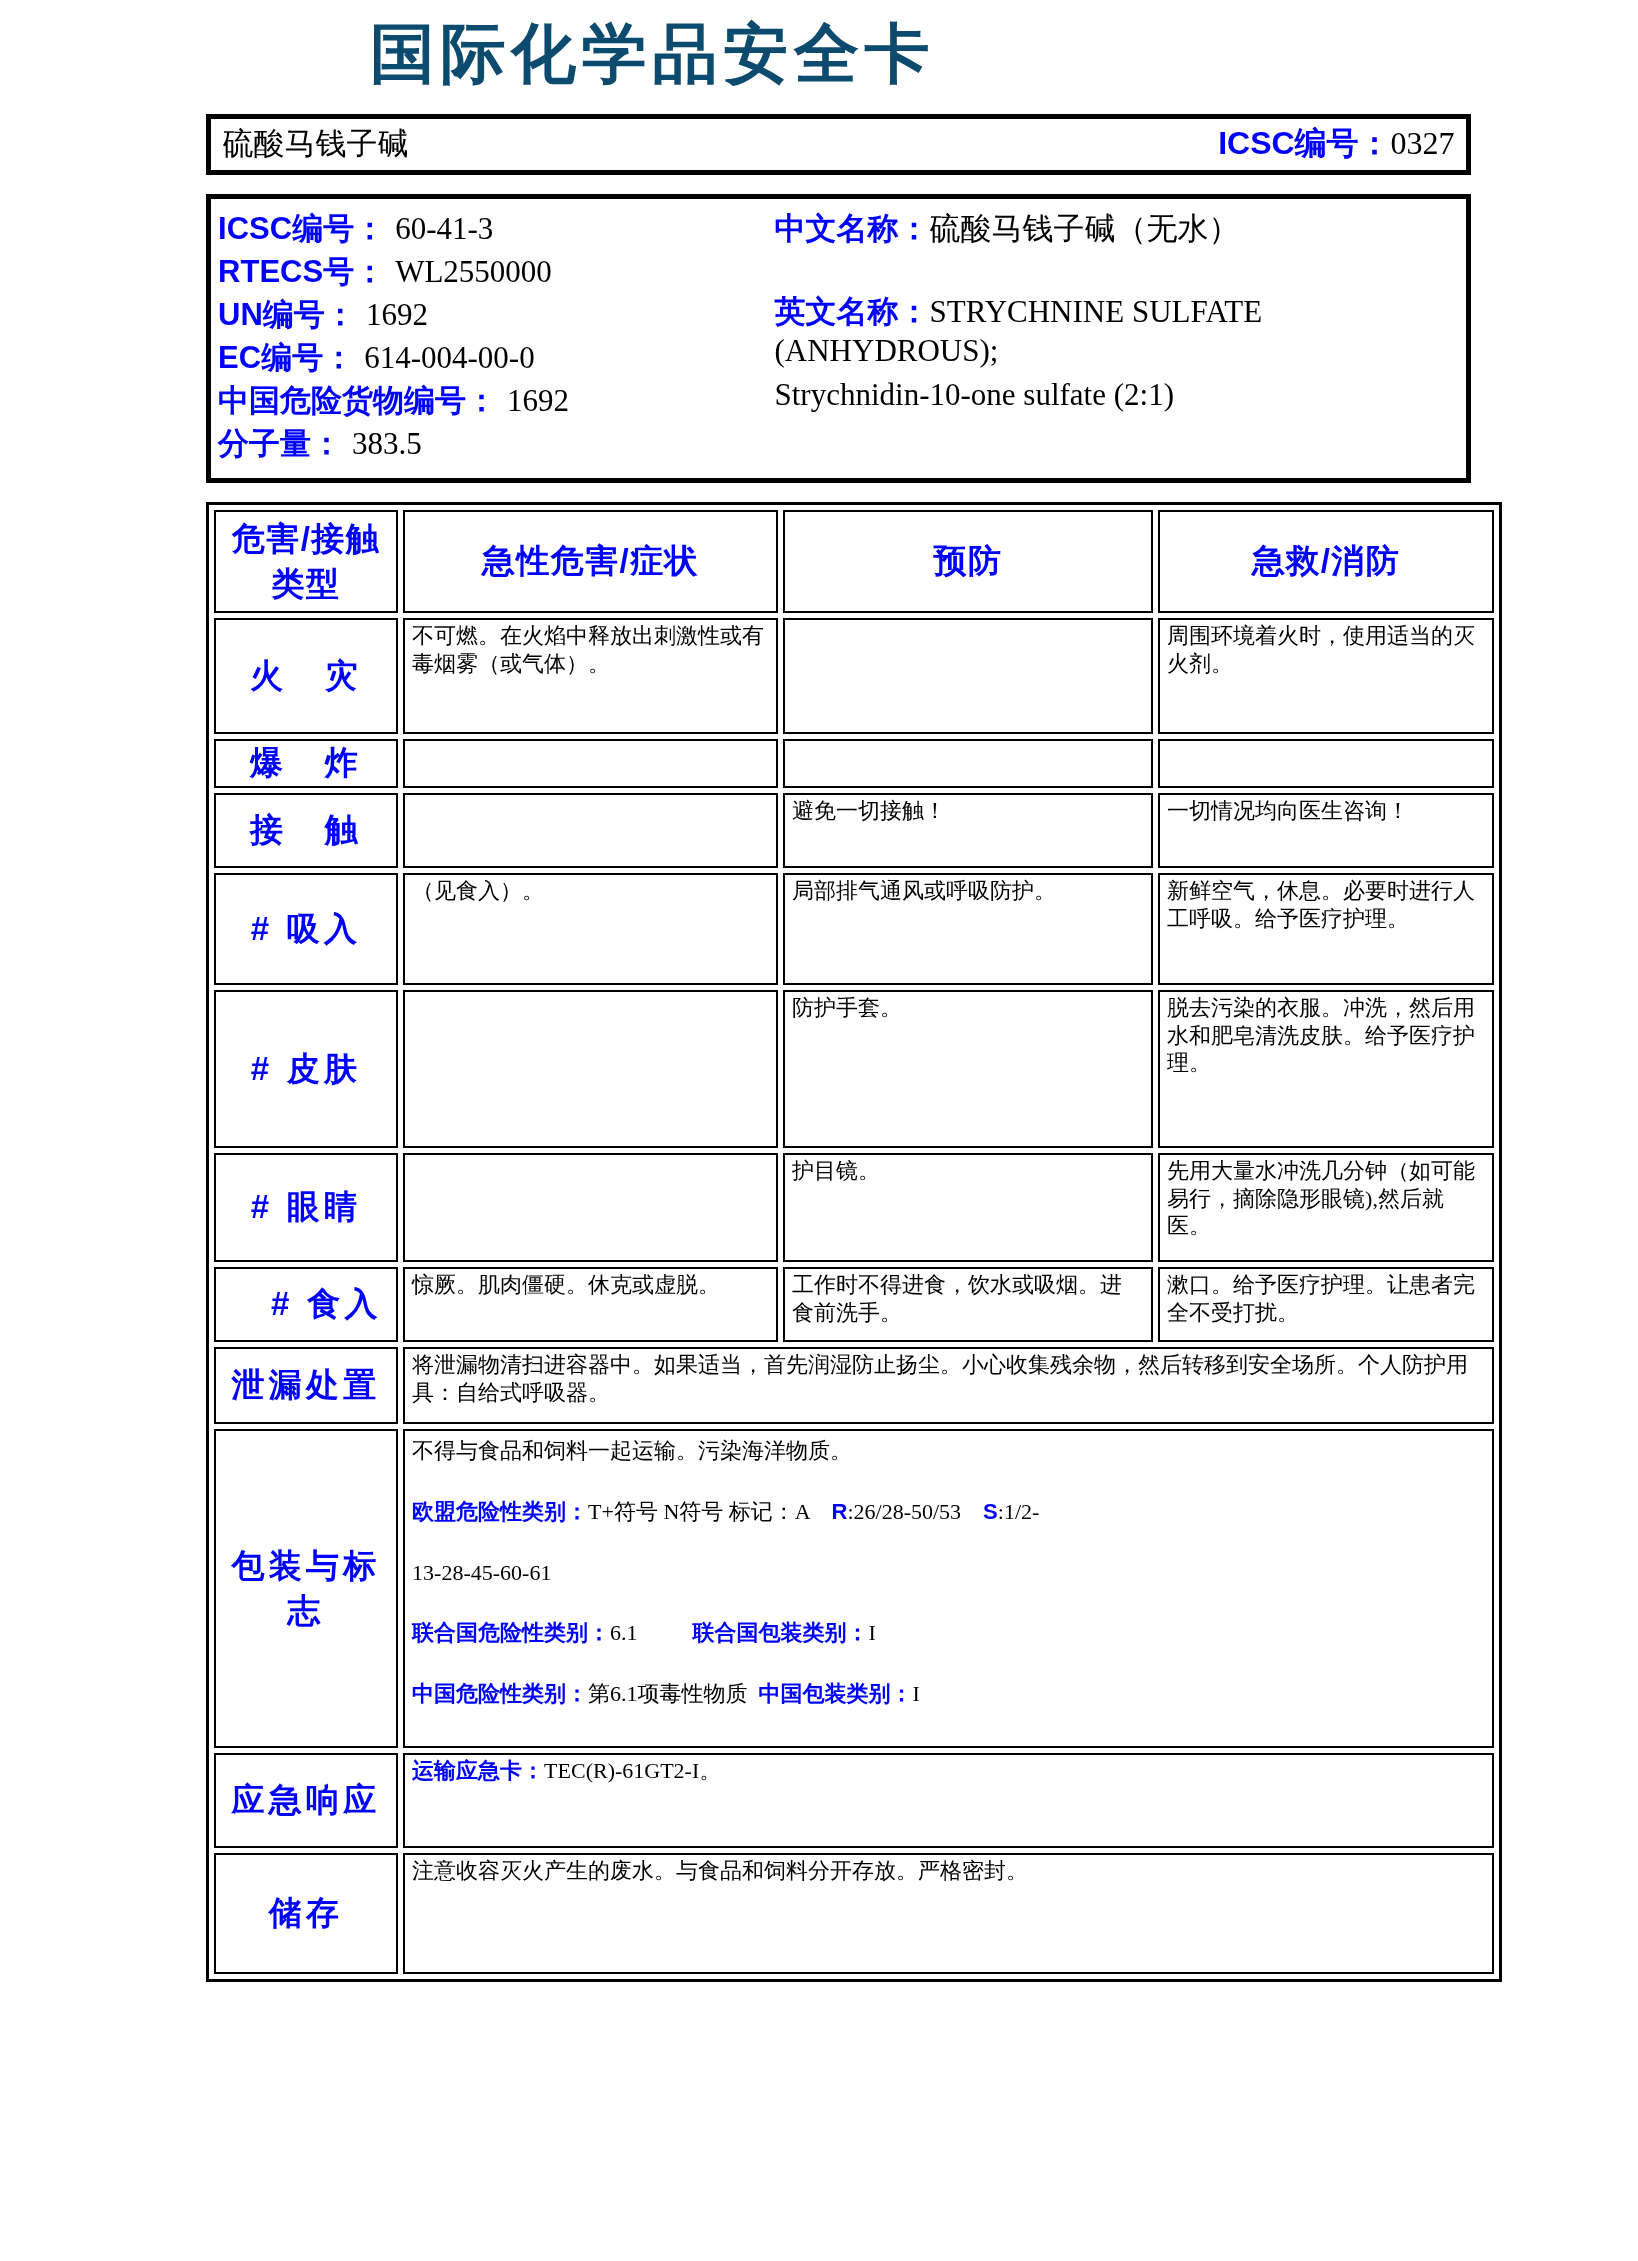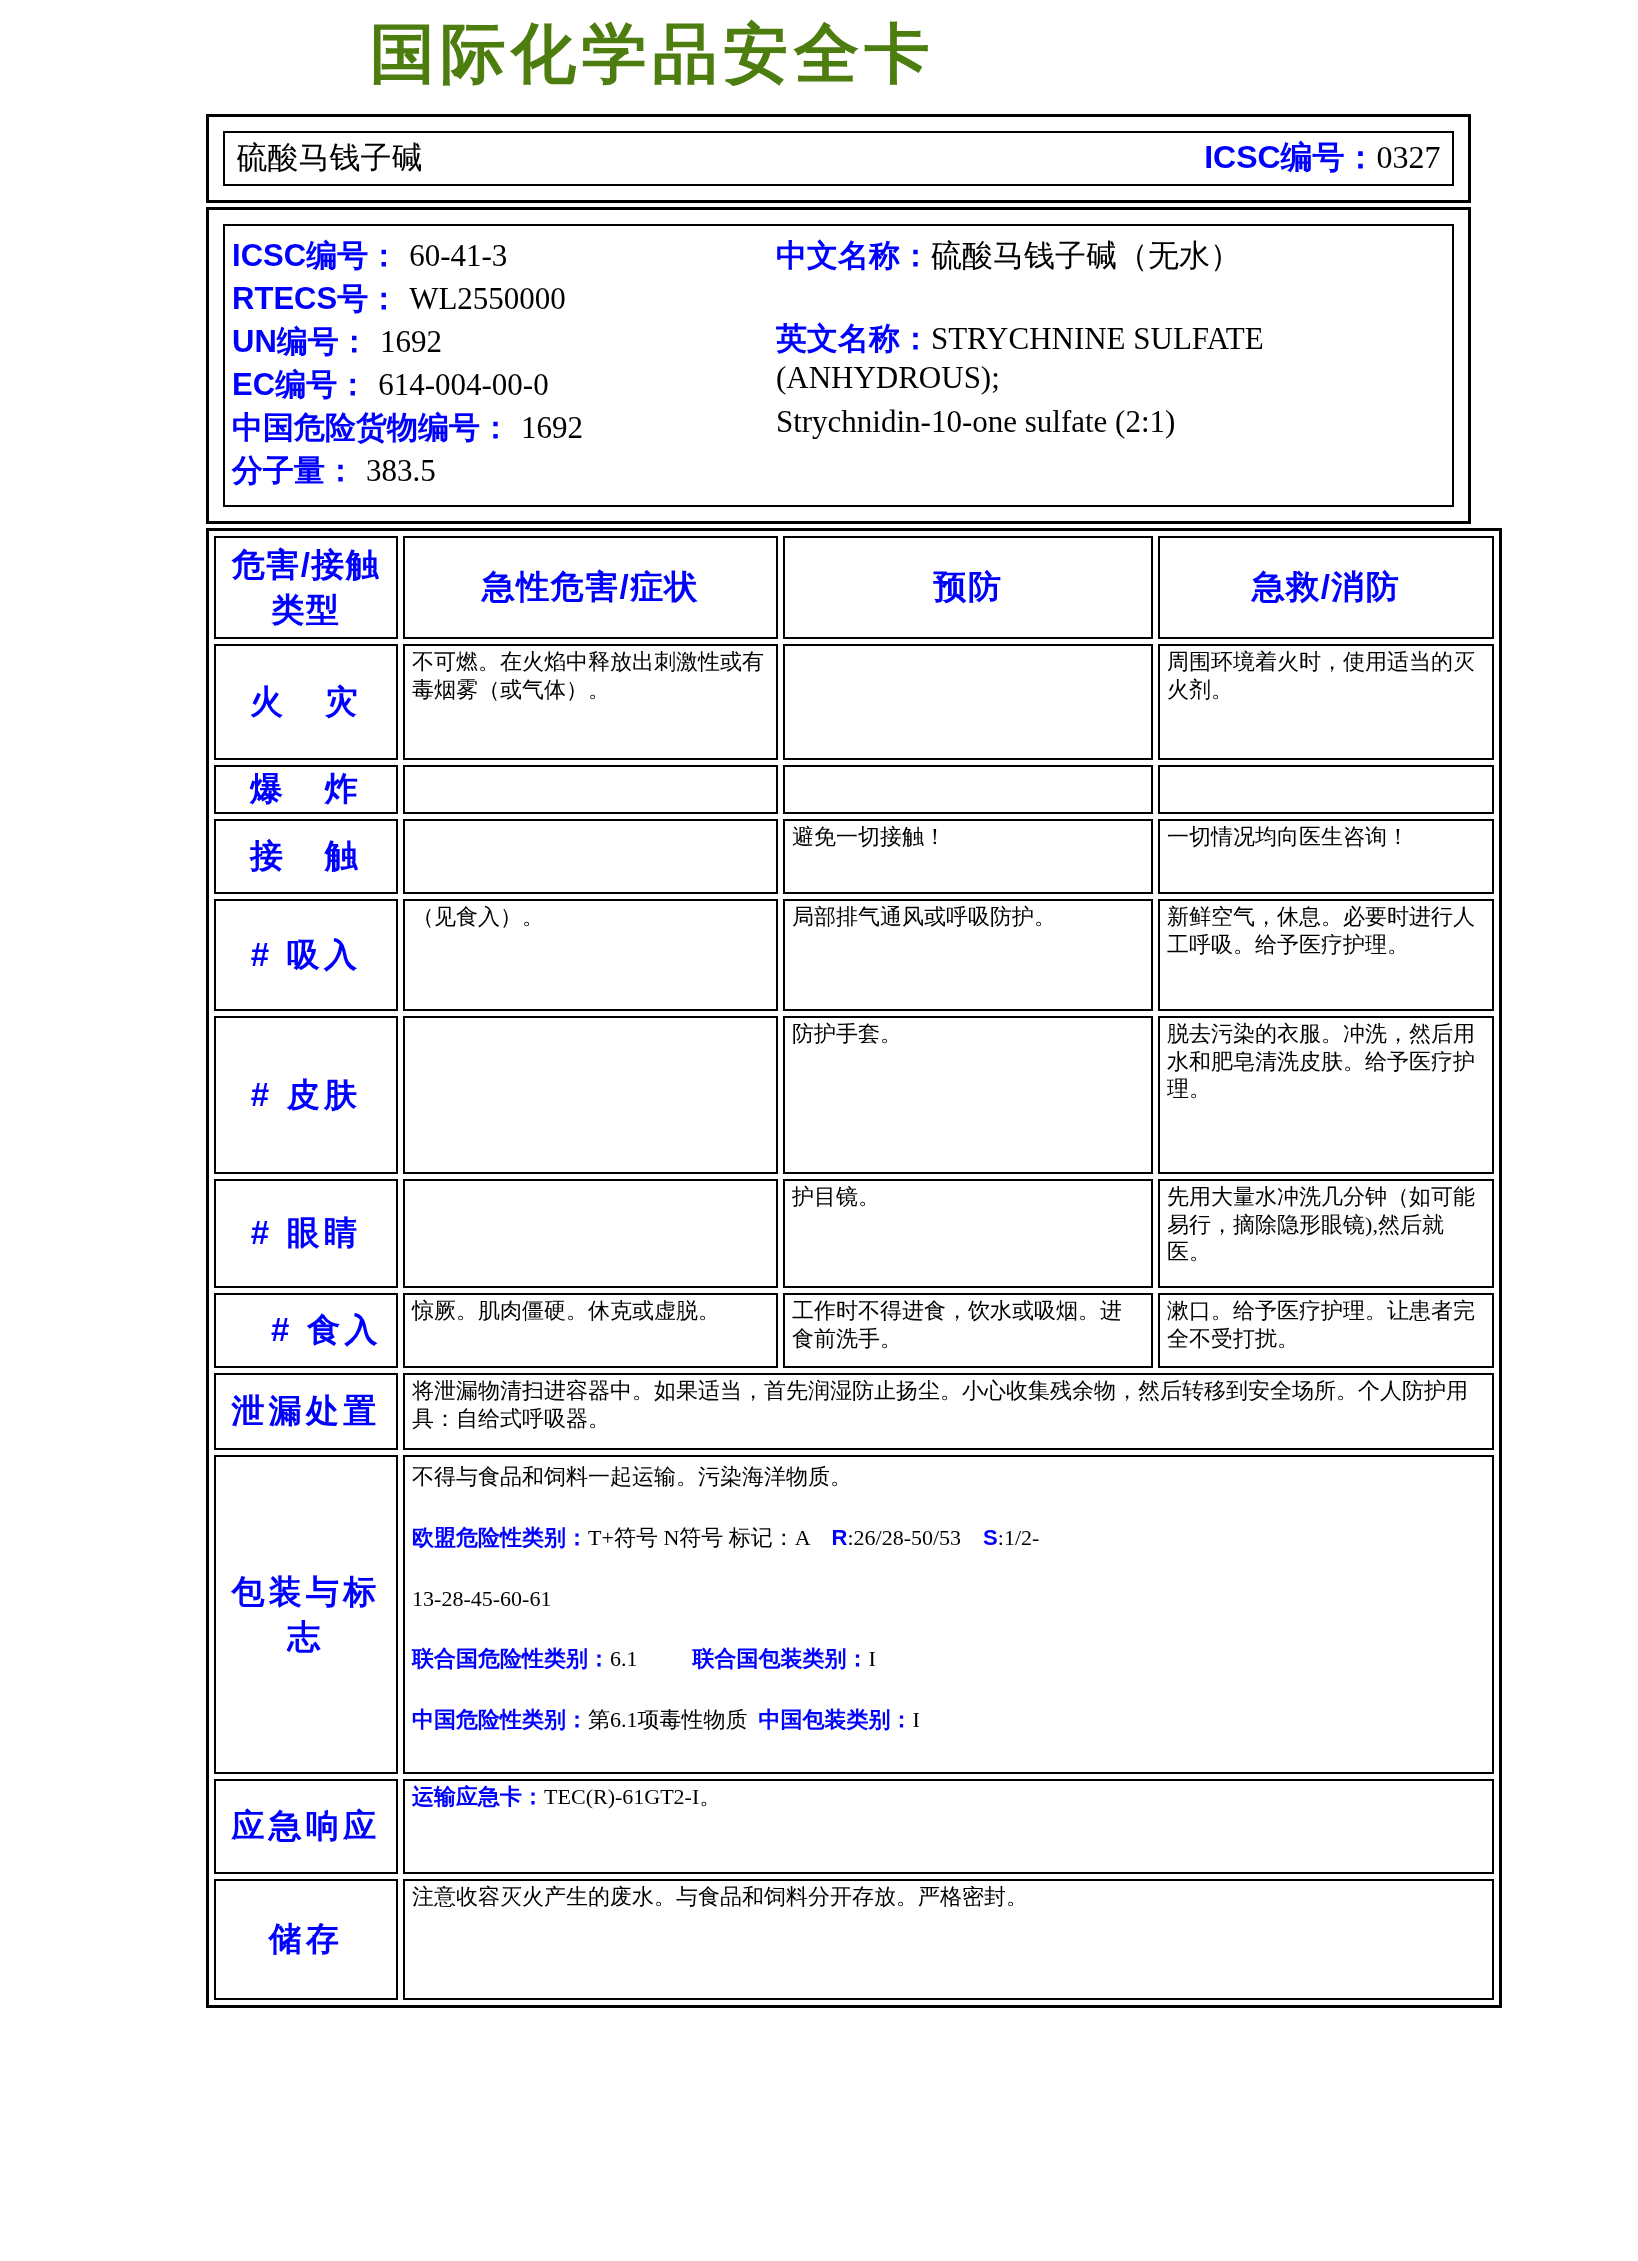--- a/index.html
+++ b/index.html
@@ -1,21 +1,21 @@
 <!DOCTYPE html>
 <html style="font-size:11.4px"><head>
 <meta charset="utf-8">
 <style>
   html,body{margin:0;padding:0;background:#ffffff;}
   body{width:1639px;height:2261px;font-family:"Liberation Serif","DejaVu Serif",serif;color:#000;}
   .page{position:relative;width:1639px;height:2261px;overflow:hidden;background:#fff;}
   .doc-title{margin:10px 0 15.6px 0;width:1305px;text-align:center;font-size:65px;font-weight:bold;
-    color:#4d7c0f;letter-spacing:5.7px;font-family:"DejaVu Serif","Liberation Serif",serif;}
+    color:#0c4a6e;letter-spacing:5.7px;font-family:"DejaVu Serif","Liberation Serif",serif;}
   .content{width:1265px;margin-left:206px;}
-  .box{border:3.6px solid #000;padding:14px;margin-bottom:4px;background:#fff;}
+  .box{border:3.6px solid #000;padding:0;margin-bottom:19px;background:#fff;}
   .box-inner{border:2.1px solid #000;background:#fff;}
   .blue{color:#0000ff;font-weight:bold;font-family:"Liberation Sans","DejaVu Sans",sans-serif;}
   .blk{color:#000;}
   
   .bar{display:flex;justify-content:space-between;align-items:center;height:51px;padding:0 11.4px;font-size:31px;}
   .bar .icsc{font-size:32px;}
   
   .ids{display:flex;padding:8.5px 11.4px 12.8px 7.1px;min-height:248px;}
   .ids-left{width:45%;}
   .ids-right{flex:1;}

